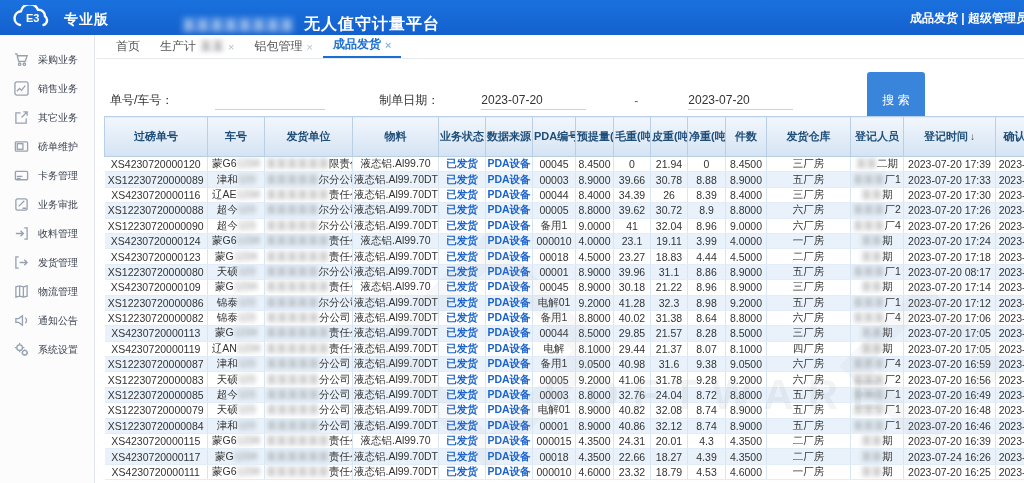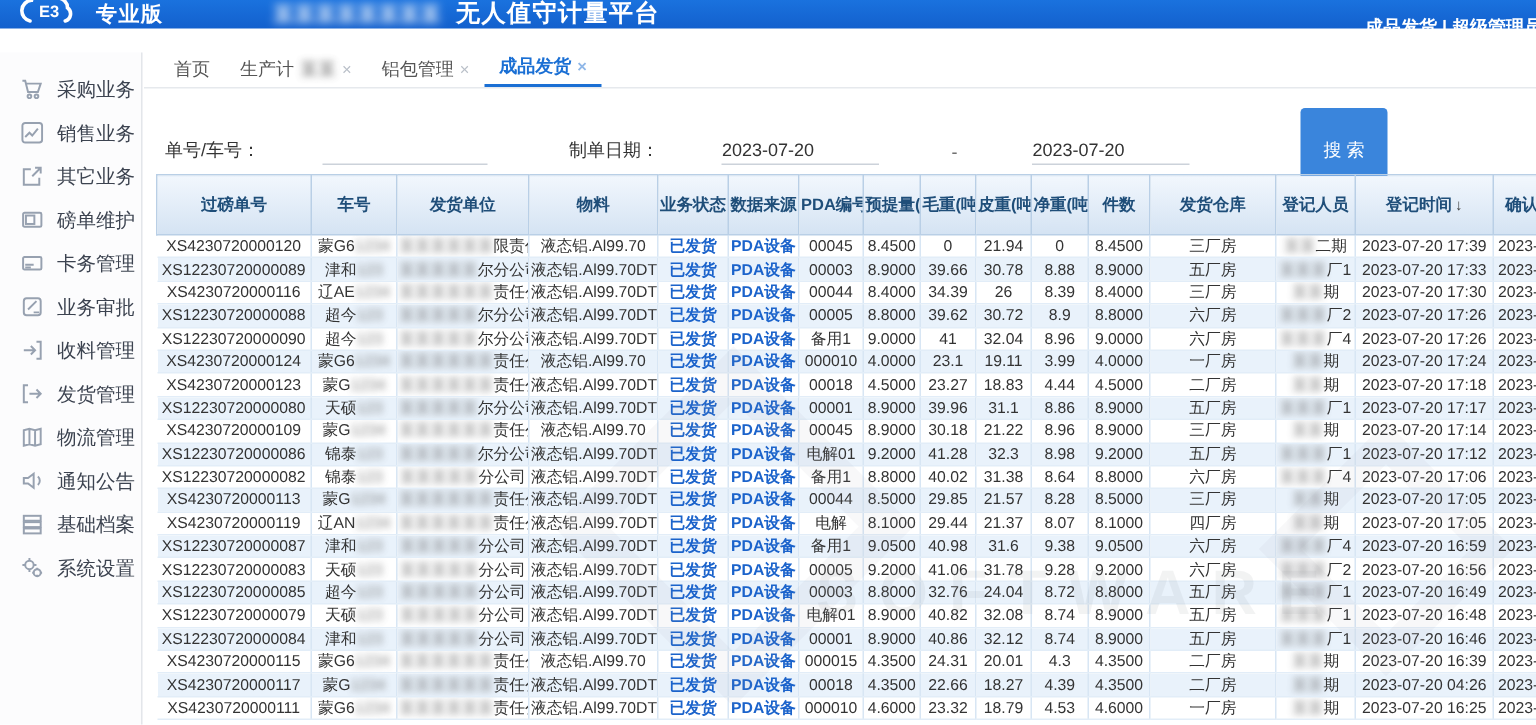--- a/index.html
+++ b/index.html
@@ -1,34 +1,34 @@
 <!DOCTYPE html>
 <html><head>
 <meta charset="utf-8">
 <style>
   * { margin:0; padding:0; box-sizing:border-box; }
   html,body { width:1024px; height:483px; overflow:hidden; background:#fff;
     font-family:"Liberation Sans","DejaVu Sans",sans-serif; }
 
   
-  .app-header { position:absolute; left:0; top:0; width:1024px; height:19px;
-    background:linear-gradient(180deg,#1a72de,#1360cd); color:#fff; display:flex; align-items:center; }
+  .app-header { position:absolute; left:0; top:0; width:1024px; height:35px;
+    background:linear-gradient(180deg,#1a72de,#1360cd); color:#fff; display:flex; align-items:flex-end; }
   .logo-wrap { display:flex; align-items:center; gap:8px; padding-left:10px; width:170px; }
   .edition { font-size:14px; font-weight:bold; letter-spacing:1px; }
   .masked-co { filter:blur(3px); opacity:.8; font-size:14px; font-weight:bold; margin-left:12px; }
   .app-title { font-size:16px; font-weight:bold; letter-spacing:1px; margin-left:10px; }
   .user-info { position:absolute; right:-4px; top:10px; font-size:12px; font-weight:bold; white-space:nowrap; }
 
   
   .sidebar { position:absolute; left:0; top:35px; width:95px; bottom:0; background:#fcfcfd;
     border-right:1px solid #e3e6ea; padding-top:10px; }
   .side-item { height:29px; display:flex; align-items:center; gap:9px; padding-left:13px; cursor:pointer; }
   .side-item .ic { width:16px; height:16px; flex:0 0 16px; display:flex; align-items:center; justify-content:center; }
   .side-item .ic svg { stroke:#97a1b0; fill:none; stroke-width:1.4; }
-  .side-item .lb { font-size:13px; color:#3c4350; white-space:nowrap; }
+  .side-item .lb { font-size:10px; color:#3c4350; white-space:nowrap; }
 
   
   .content { position:absolute; left:96px; top:35px; right:0; bottom:0; background:#fff; }
 
   .tab-bar { height:24px; display:flex; align-items:flex-end; padding-left:10px;
     border-bottom:1px solid #e6e9ed; background:#fff; }
   .tab { font-size:12px; color:#555; padding:4px 10px 3px; cursor:pointer; white-space:nowrap; display:flex; align-items:center; gap:4px; }
   .tab .x { color:#b9bfc8; font-size:11px; }
   .tab.active { color:#1a6fd4; border-bottom:2px solid #1a6fd4; font-weight:bold; }
   .tab.active .x { color:#8fb7e8; }
@@ -169,30 +169,20 @@
         </span>
     <span class="lb">物流管理</span>
   </div>
       <div class="side-item">
     <span class="ic">
           <svg width="15" height="15" viewBox="0 0 16 16">
             <path d="M2 6v4h3l4 3V3L5 6zM12 5a4 4 0 0 1 0 6"></path>
           </svg>
         </span>
     <span class="lb">通知公告</span>
-  </div>
-      <div class="side-item">
-    <span class="ic">
-          <svg width="15" height="15" viewBox="0 0 16 16">
-            <rect x="2" y="2" width="12" height="3.5"></rect>
-            <rect x="2" y="6.5" width="12" height="3.5"></rect>
-            <rect x="2" y="11" width="12" height="3.5"></rect>
-          </svg>
-        </span>
-    <span class="lb">基础档案</span>
   </div>
       <div class="side-item">
     <span class="ic">
           <svg width="15" height="15" viewBox="0 0 16 16">
             <circle cx="6" cy="6" r="3"></circle>
             <path d="M6 1v2M6 9v2M1 6h2M9 6h2"></path>
             <circle cx="11.5" cy="11.5" r="2.5"></circle>
             <path d="M11.5 8v1.5M11.5 13v1.5M8 11.5h1.5M13.5 11.5H15"></path>
           </svg>
         </span>
@@ -418,21 +408,21 @@
     <td class="blue">已发货</td>
     <td class="blue">PDA设备</td>
     <td>00001</td>
     <td>8.9000</td>
     <td>39.96</td>
     <td>31.1</td>
     <td>8.86</td>
     <td>8.9000</td>
     <td>五厂房</td>
     <td><span class="mask">某某某</span><span>厂1</span></td>
-    <td>2023-07-20 17:17</td>
+    <td>2023-07-20 08:17</td>
     <td>2023-07-20</td>
   </tr>
           <tr>
     <td>XS4230720000109</td>
     <td><span>蒙G</span><span class="mask">1234</span></td>
     <td><span class="mask">某某某某某某</span><span>责任公司</span></td>
     <td>液态铝.Al99.70</td>
     <td class="blue">已发货</td>
     <td class="blue">PDA设备</td>
     <td>00045</td>
@@ -634,21 +624,21 @@
     <td class="blue">已发货</td>
     <td class="blue">PDA设备</td>
     <td>00018</td>
     <td>4.3500</td>
     <td>22.66</td>
     <td>18.27</td>
     <td>4.39</td>
     <td>4.3500</td>
     <td>二厂房</td>
     <td><span class="mask">某某</span><span>期</span></td>
-    <td>2023-07-20 04:26</td>
+    <td>2023-07-24 16:26</td>
     <td>2023-07-20</td>
   </tr>
           <tr>
     <td>XS4230720000111</td>
     <td><span>蒙G6</span><span class="mask">1234</span></td>
     <td><span class="mask">某某某某某某</span><span>责任公司</span></td>
     <td>液态铝.Al99.70DT</td>
     <td class="blue">已发货</td>
     <td class="blue">PDA设备</td>
     <td>000010</td>

